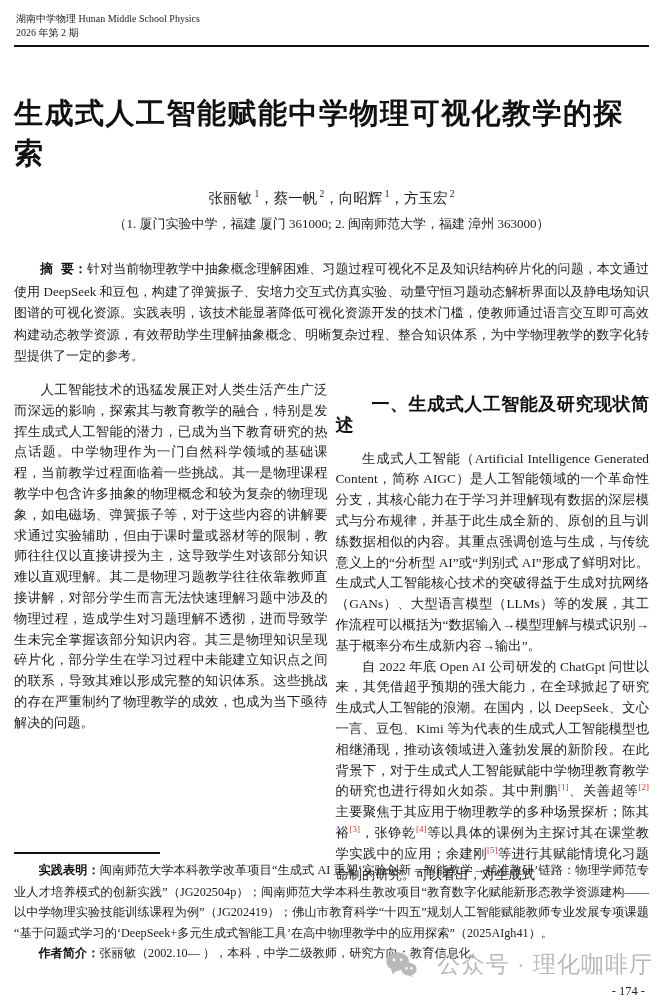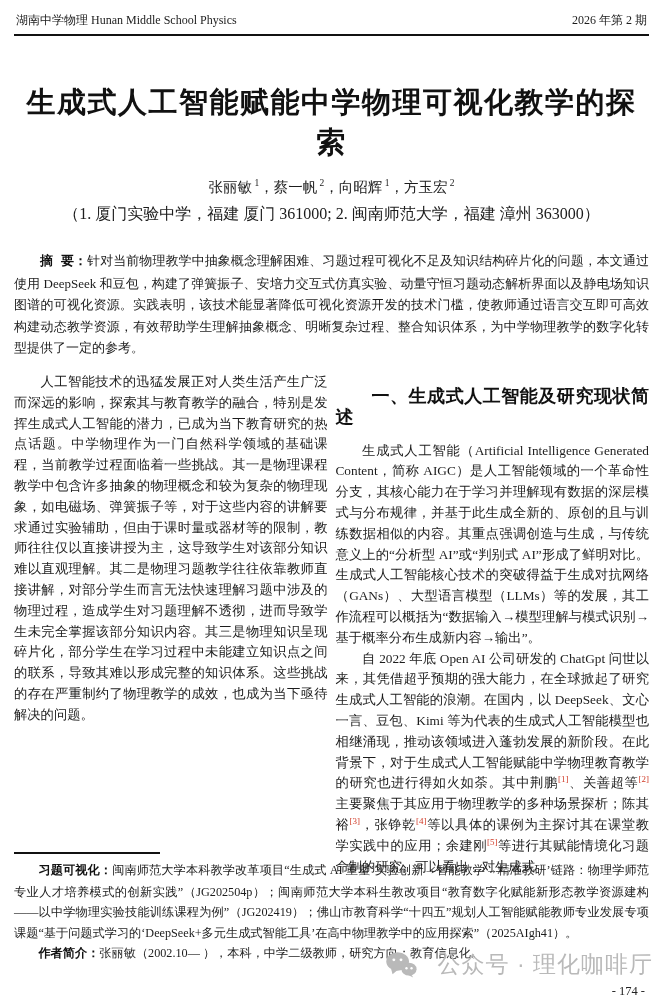--- a/index.html
+++ b/index.html
@@ -10,32 +10,32 @@
     background:#ffffff;
     box-sizing:border-box;
     padding:10px 14px 0 14px;
     overflow:hidden;
     font-family:"Liberation Serif","DejaVu Serif",serif;
     color:#1c1c1c;
   }
   
   .running-head{
     display:flex;justify-content:space-between;align-items:baseline;
-    font-size:12px;padding:2px 2px 0 2px;
+    font-size:10px;padding:2px 2px 0 2px;flex-direction:column;
   }
   .header-rule{border:none;border-top:2.5px solid #111;margin:5px 0 0 0;}
   
   .article-title{
     font-family:Liberation Sans, sans-serif;
     font-weight:bold;font-size:29px;letter-spacing:1.5px;
-    text-align:center;margin:47px 0 0 0;color:#111;
+    margin:47px 0 0 0;color:#111;
   }
   .authors-line{text-align:center;font-size:14.5px;margin-top:15px;}
   .authors-line sup{font-size:9.5px;}
-  .affiliation-line{text-align:center;font-size:16px;margin-top:7px;}
+  .affiliation-line{text-align:center;font-size:13px;margin-top:7px;}
   
   .abstract-block{
     margin-top:25px;font-size:13px;line-height:21.6px;
     text-align:justify;text-justify:inter-ideograph;
   }
   .abstract-block p{margin:0;text-indent:2em;}
   .block-label{
     font-family:Liberation Mono, monospace;
     font-weight:bold;color:#111;
   }
@@ -100,21 +100,21 @@
       </div>
     <div class="col" id="col-right">
         <h2 class="section-heading">一、生成式人工智能及研究现状简述</h2>
         <p class="body-para">生成式人工智能（Artificial Intelligence Generated Content，简称 AIGC）是人工智能领域的一个革命性分支，其核心能力在于学习并理解现有数据的深层模式与分布规律，并基于此生成全新的、原创的且与训练数据相似的内容。其重点强调创造与生成，与传统意义上的“分析型 AI”或“判别式 AI”形成了鲜明对比。生成式人工智能核心技术的突破得益于生成对抗网络（GANs）、大型语言模型（LLMs）等的发展，其工作流程可以概括为“数据输入→模型理解与模式识别→基于概率分布生成新内容→输出”。</p>
         <p class="body-para">自 2022 年底 Open AI 公司研发的 ChatGpt 问世以来，其凭借超乎预期的强大能力，在全球掀起了研究生成式人工智能的浪潮。在国内，以 DeepSeek、文心一言、豆包、Kimi 等为代表的生成式人工智能模型也相继涌现，推动该领域进入蓬勃发展的新阶段。在此背景下，对于生成式人工智能赋能中学物理教育教学的研究也进行得如火如荼。其中荆鹏<sup class="cite">[1]</sup>、关善超等<sup class="cite">[2]</sup>主要聚焦于其应用于物理教学的多种场景探析；陈其裕<sup class="cite">[3]</sup>，张铮乾<sup class="cite">[4]</sup>等以具体的课例为主探讨其在课堂教学实践中的应用；余建刚<sup class="cite">[5]</sup>等进行其赋能情境化习题命制的研究。可以看出，对生成式</p>
       </div>
   </div>
 
   <div class="footnote">
     <hr class="footnote-rule">
-    <p><span class="block-label">习题可视化：</span><span>闽南师范大学本科教学改革项目“生成式 AI 重塑‘实验创新→智能教学→精准教研’链路：物理学师范专业人才培养模式的创新实践”（JG202504p）；闽南师范大学本科生教改项目“教育数字化赋能新形态教学资源建构——以中学物理实验技能训练课程为例”（JG202419）；佛山市教育科学“十四五”规划人工智能赋能教师专业发展专项课题“基于问题式学习的‘DeepSeek+多元生成式智能工具’在高中物理教学中的应用探索”（2025AIgh41）。</span></p>
+    <p><span class="block-label">实践表明：</span><span>闽南师范大学本科教学改革项目“生成式 AI 重塑‘实验创新→智能教学→精准教研’链路：物理学师范专业人才培养模式的创新实践”（JG202504p）；闽南师范大学本科生教改项目“教育数字化赋能新形态教学资源建构——以中学物理实验技能训练课程为例”（JG202419）；佛山市教育科学“十四五”规划人工智能赋能教师专业发展专项课题“基于问题式学习的‘DeepSeek+多元生成式智能工具’在高中物理教学中的应用探索”（2025AIgh41）。</span></p>
     <p><span class="block-label">作者简介：</span><span>张丽敏（2002.10— ），本科，中学二级教师，研究方向：教育信息化。</span></p>
   </div>
 
   <div class="watermark">
     <span style="display:inline-flex;">
       <svg width="32" height="27" viewBox="0 0 38 31" aria-hidden="true">
         <ellipse cx="15" cy="12" rx="13.5" ry="11" fill="#b9b9b9"></ellipse>
         <polygon points="7,20 9,27 15,22" fill="#b9b9b9"></polygon>
         <ellipse cx="28.5" cy="21" rx="9" ry="7.6" fill="#b9b9b9"></ellipse>
         <polygon points="31,27 33.5,31 27.5,28" fill="#b9b9b9"></polygon>

